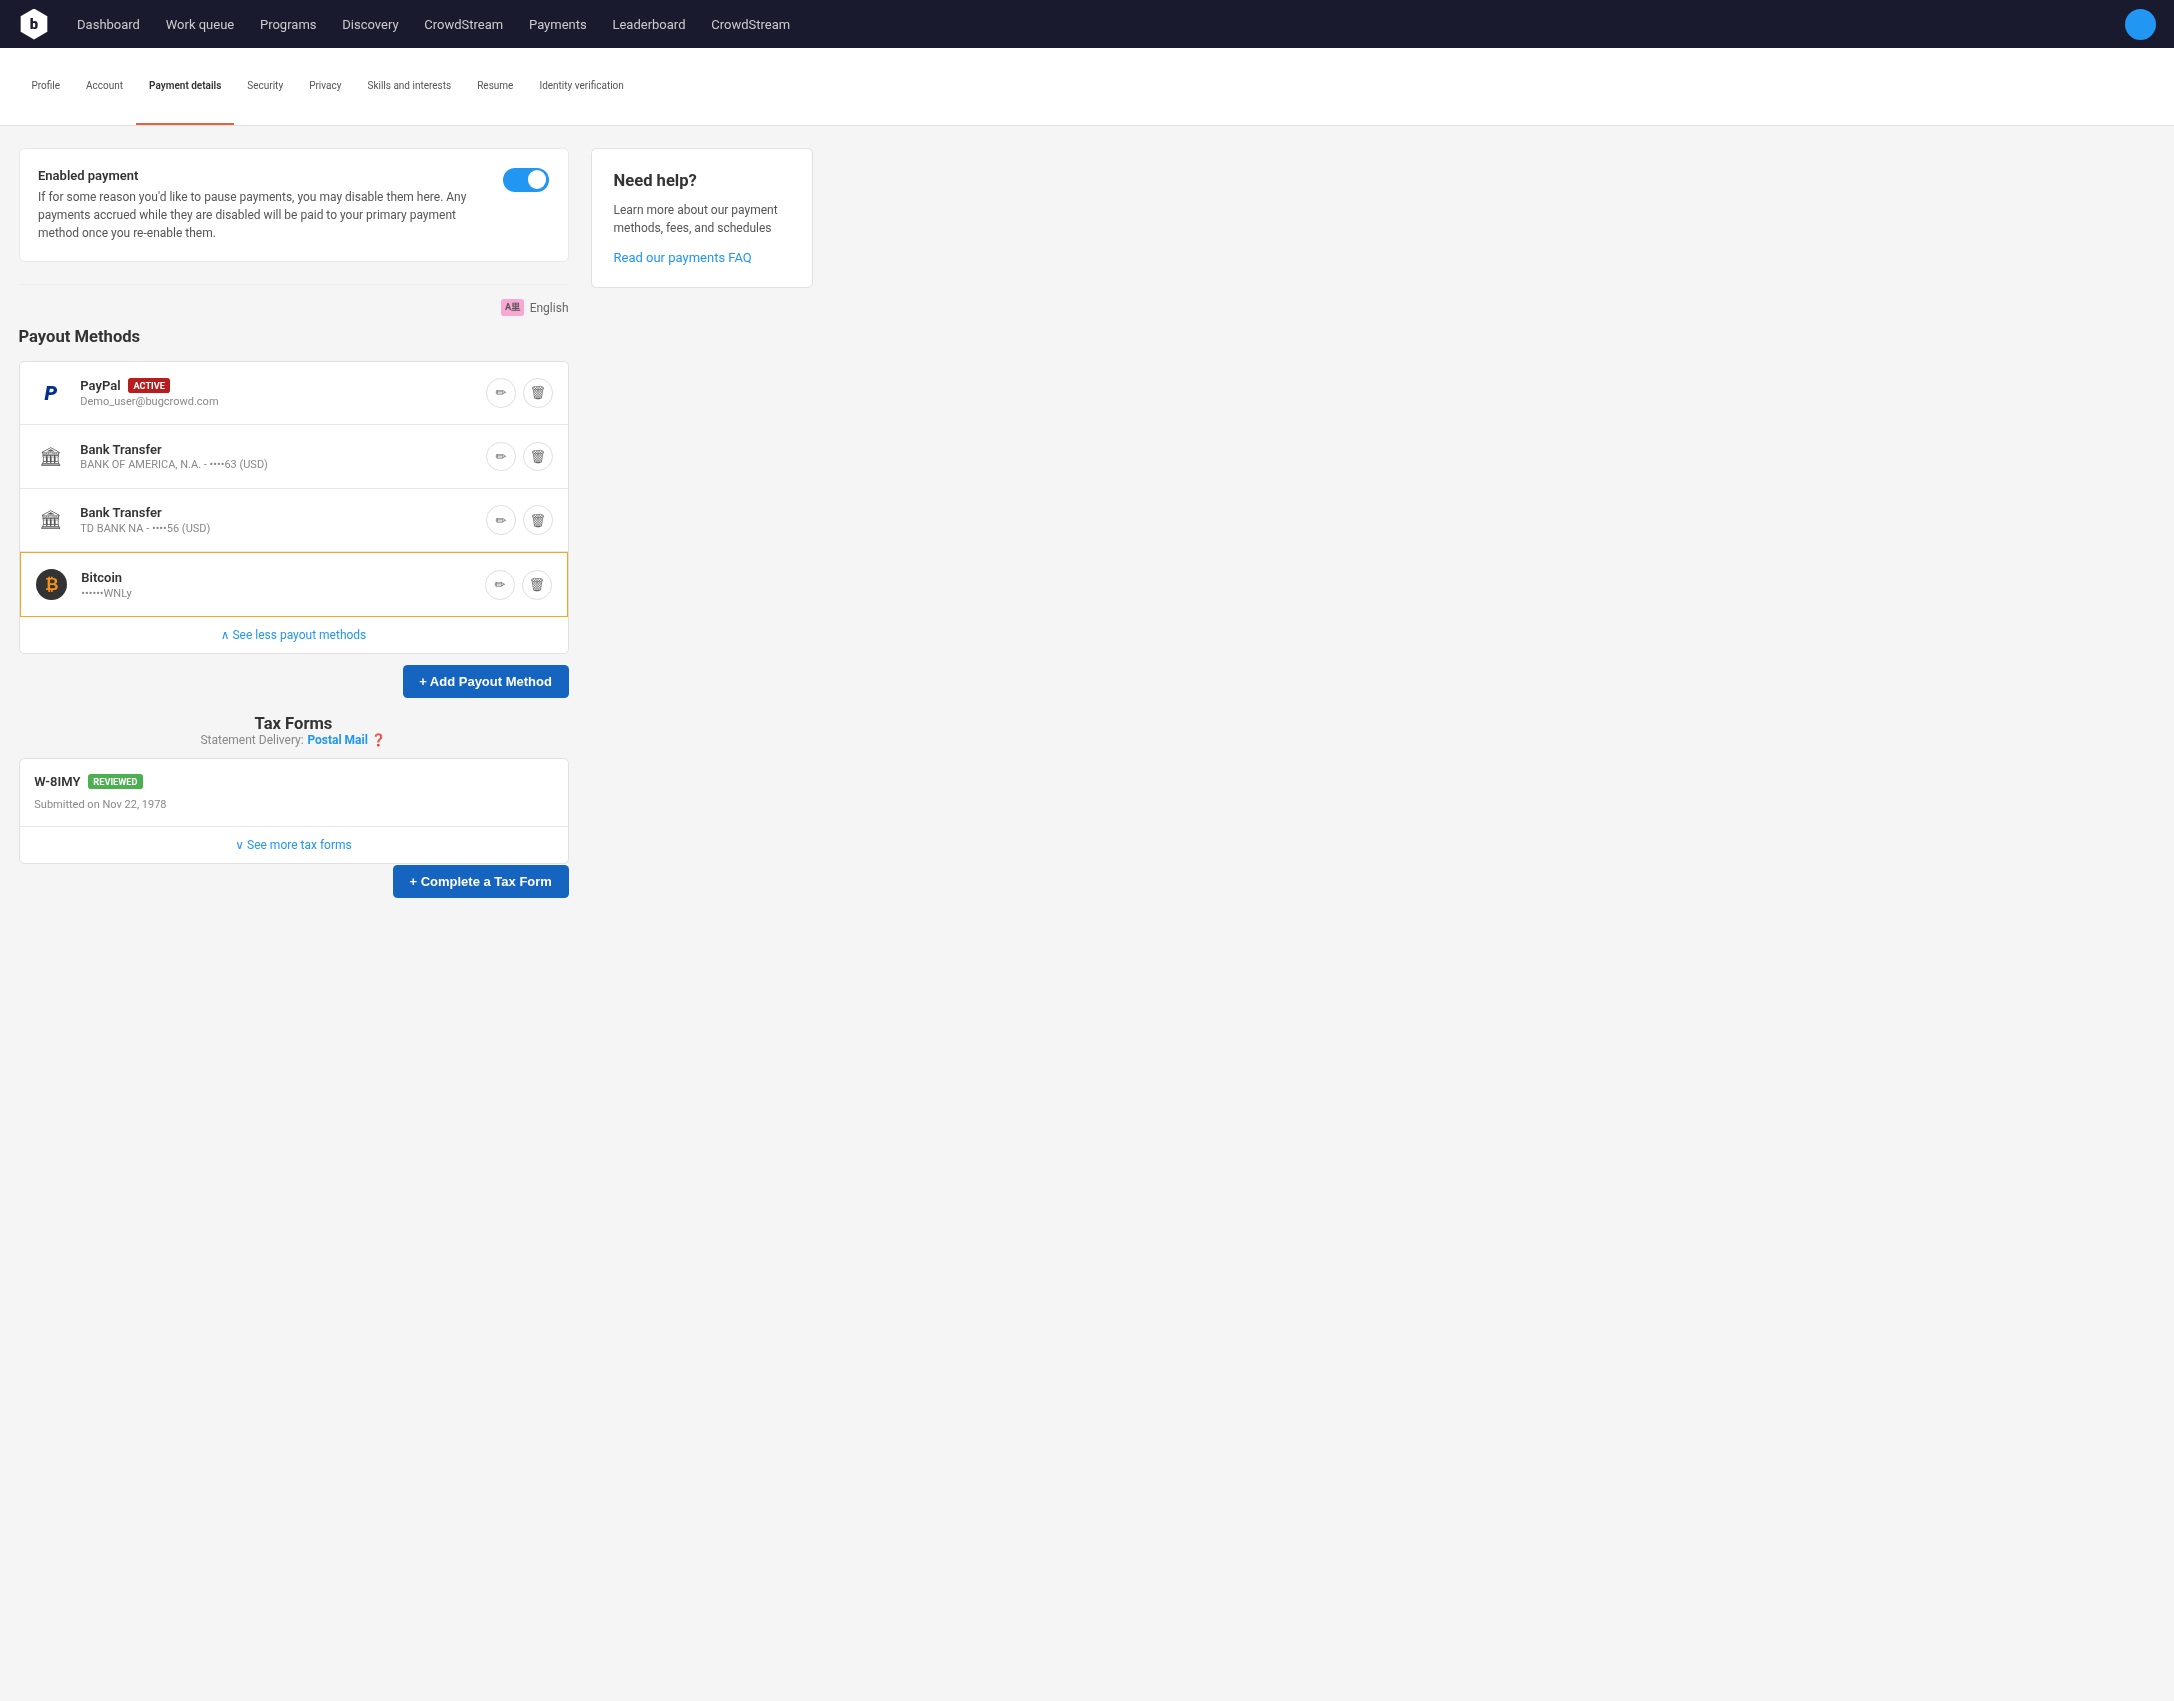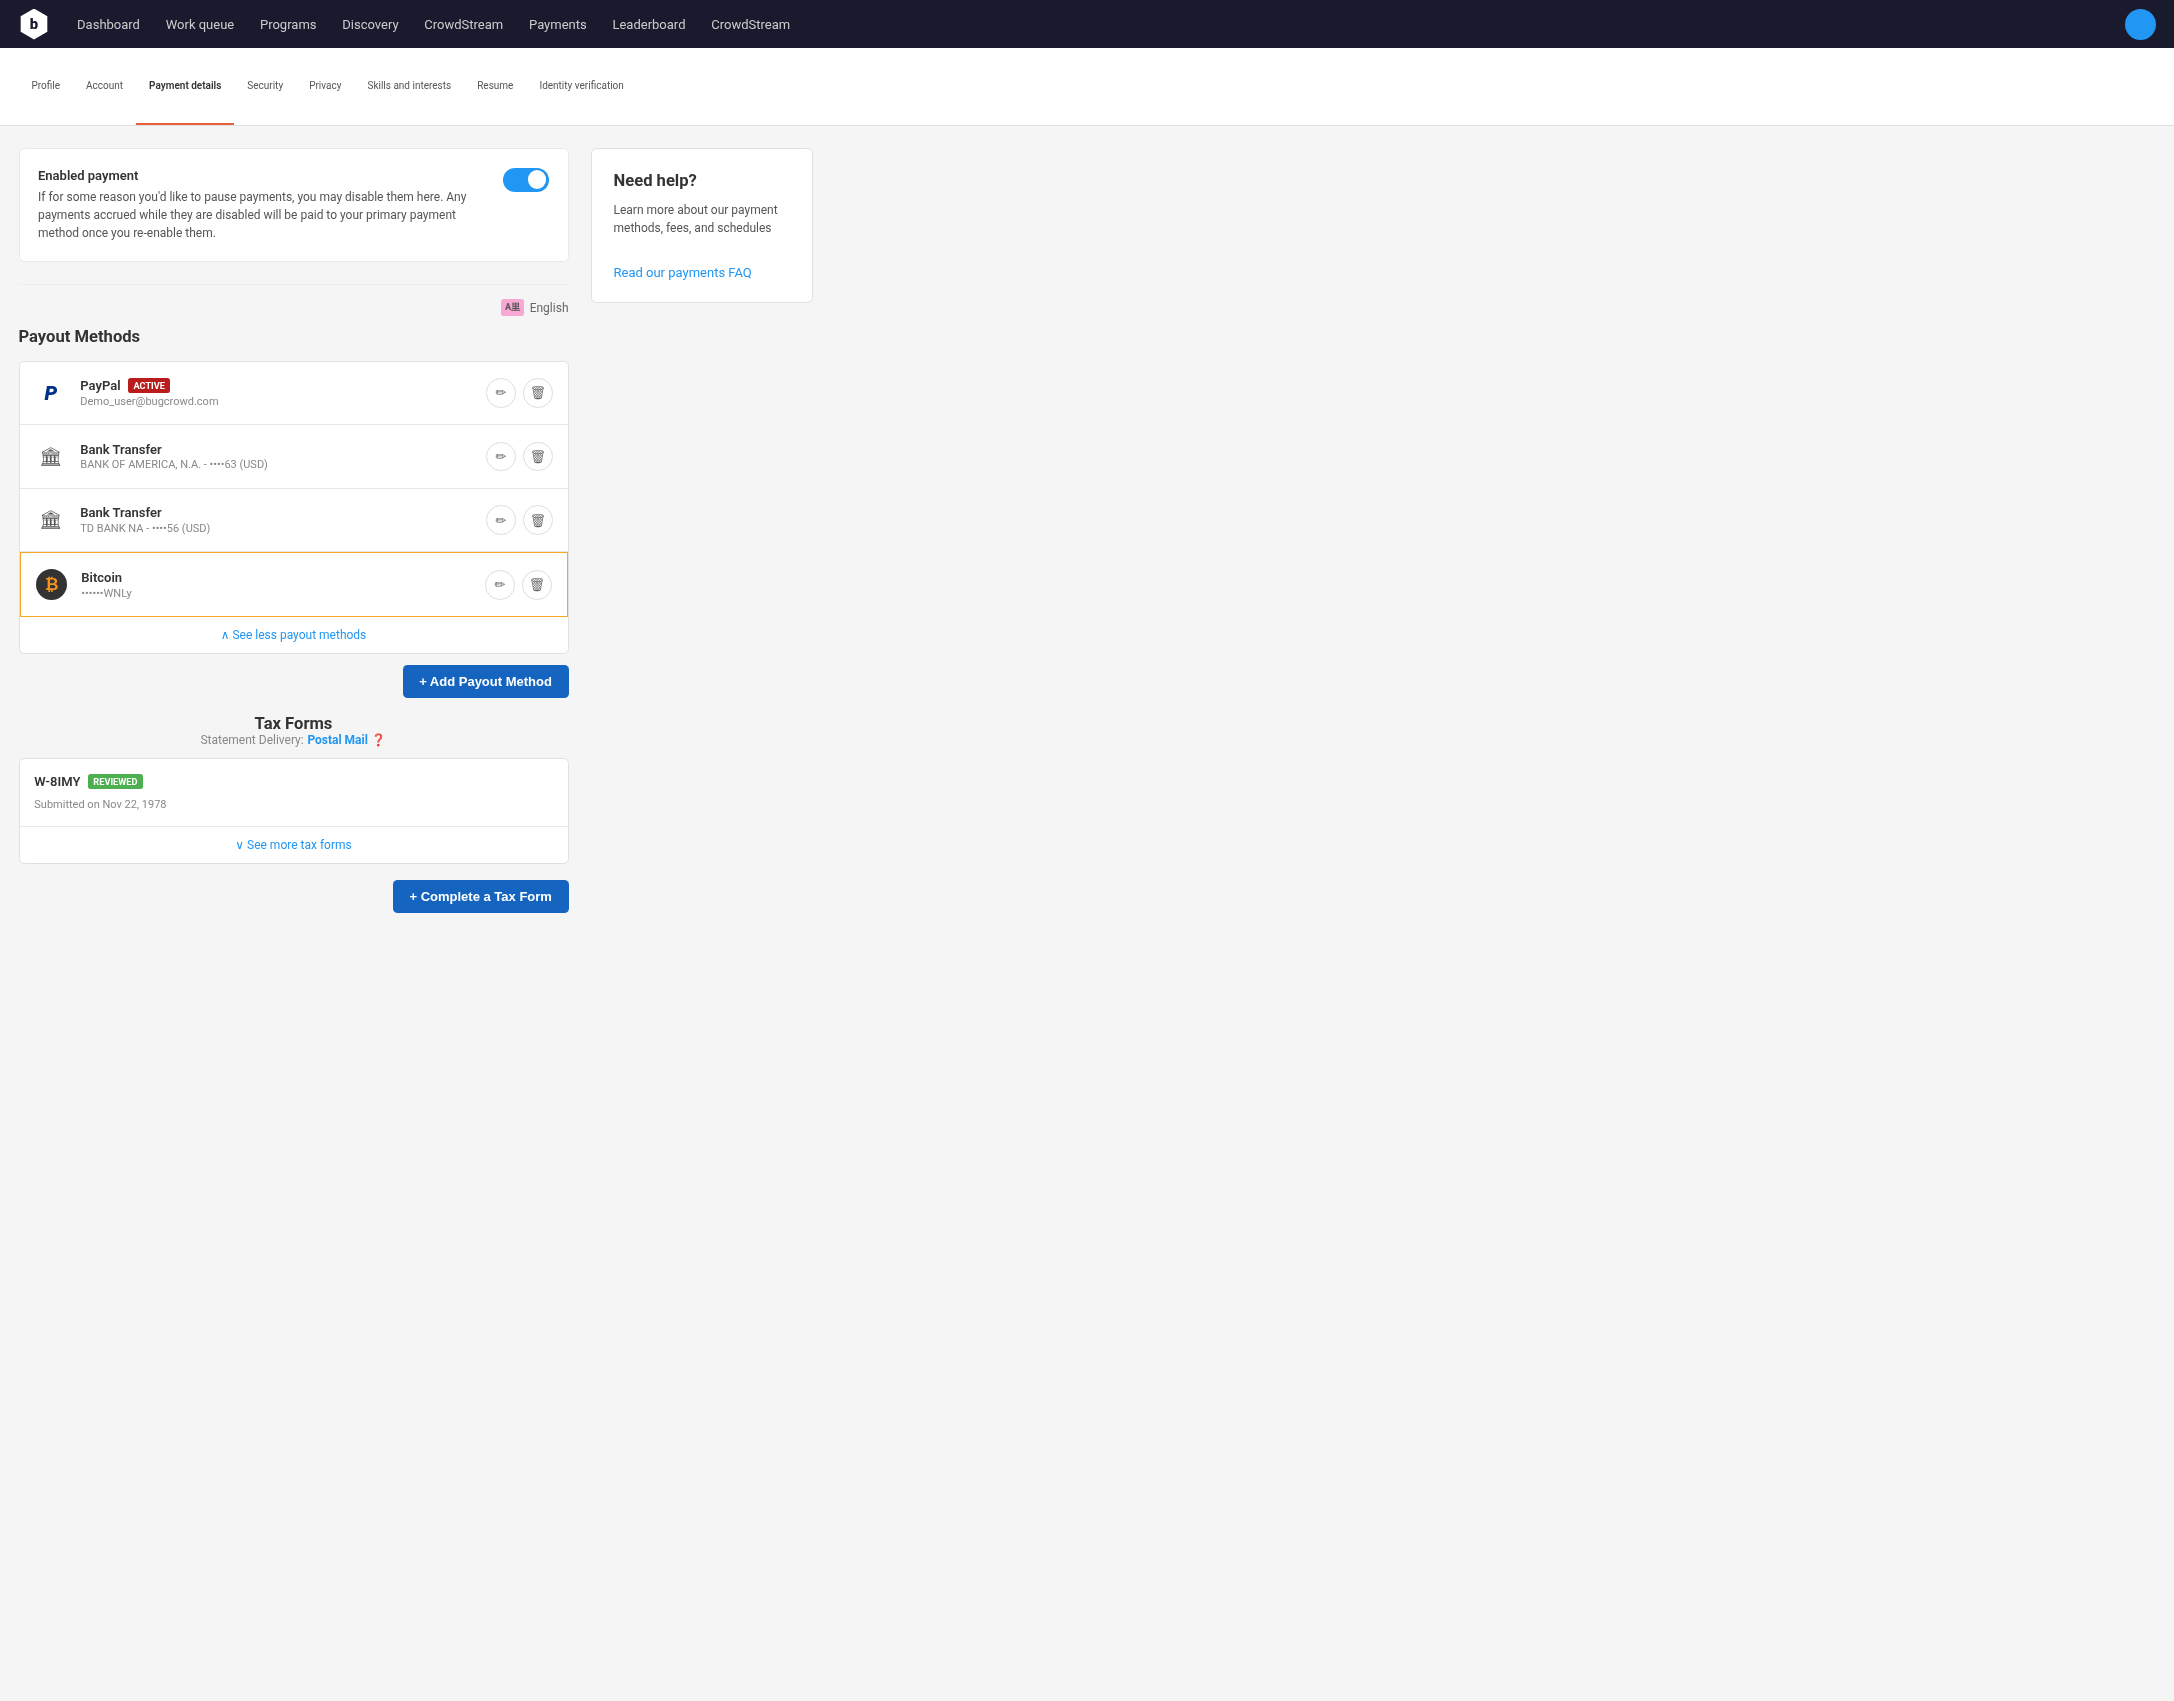--- a/index.html
+++ b/index.html
@@ -315,40 +315,40 @@
       border: none;
       padding: 9.2px 16.6px;
       border-radius: 4.6px;
       font-size: 13px;
       font-weight: 600;
       cursor: pointer;
       display: flex;
       align-items: center;
       gap: 5.5px;
       float: right;
-      margin-top: 16px;
+      margin-top: 1px;
     }
 
     
     .help-card {
       background: white;
       border: 0.9px solid #e0e0e0;
       border-radius: 5.5px;
       padding: 22px;
     }
     .help-card h3 {
       font-size: 16.6px;
       font-weight: 700;
       margin-bottom: 11px;
     }
     .help-card p {
       font-size: 12px;
       color: #555;
       line-height: 1.5;
-      margin-bottom: 28px;
+      margin-bottom: 13px;
     }
     .help-card a {
       color: #2196f3;
       text-decoration: none;
       font-size: 13px;
     }
 
     .clearfix::after { content: ''; display: table; clear: both; }
   </style>
 </head>

